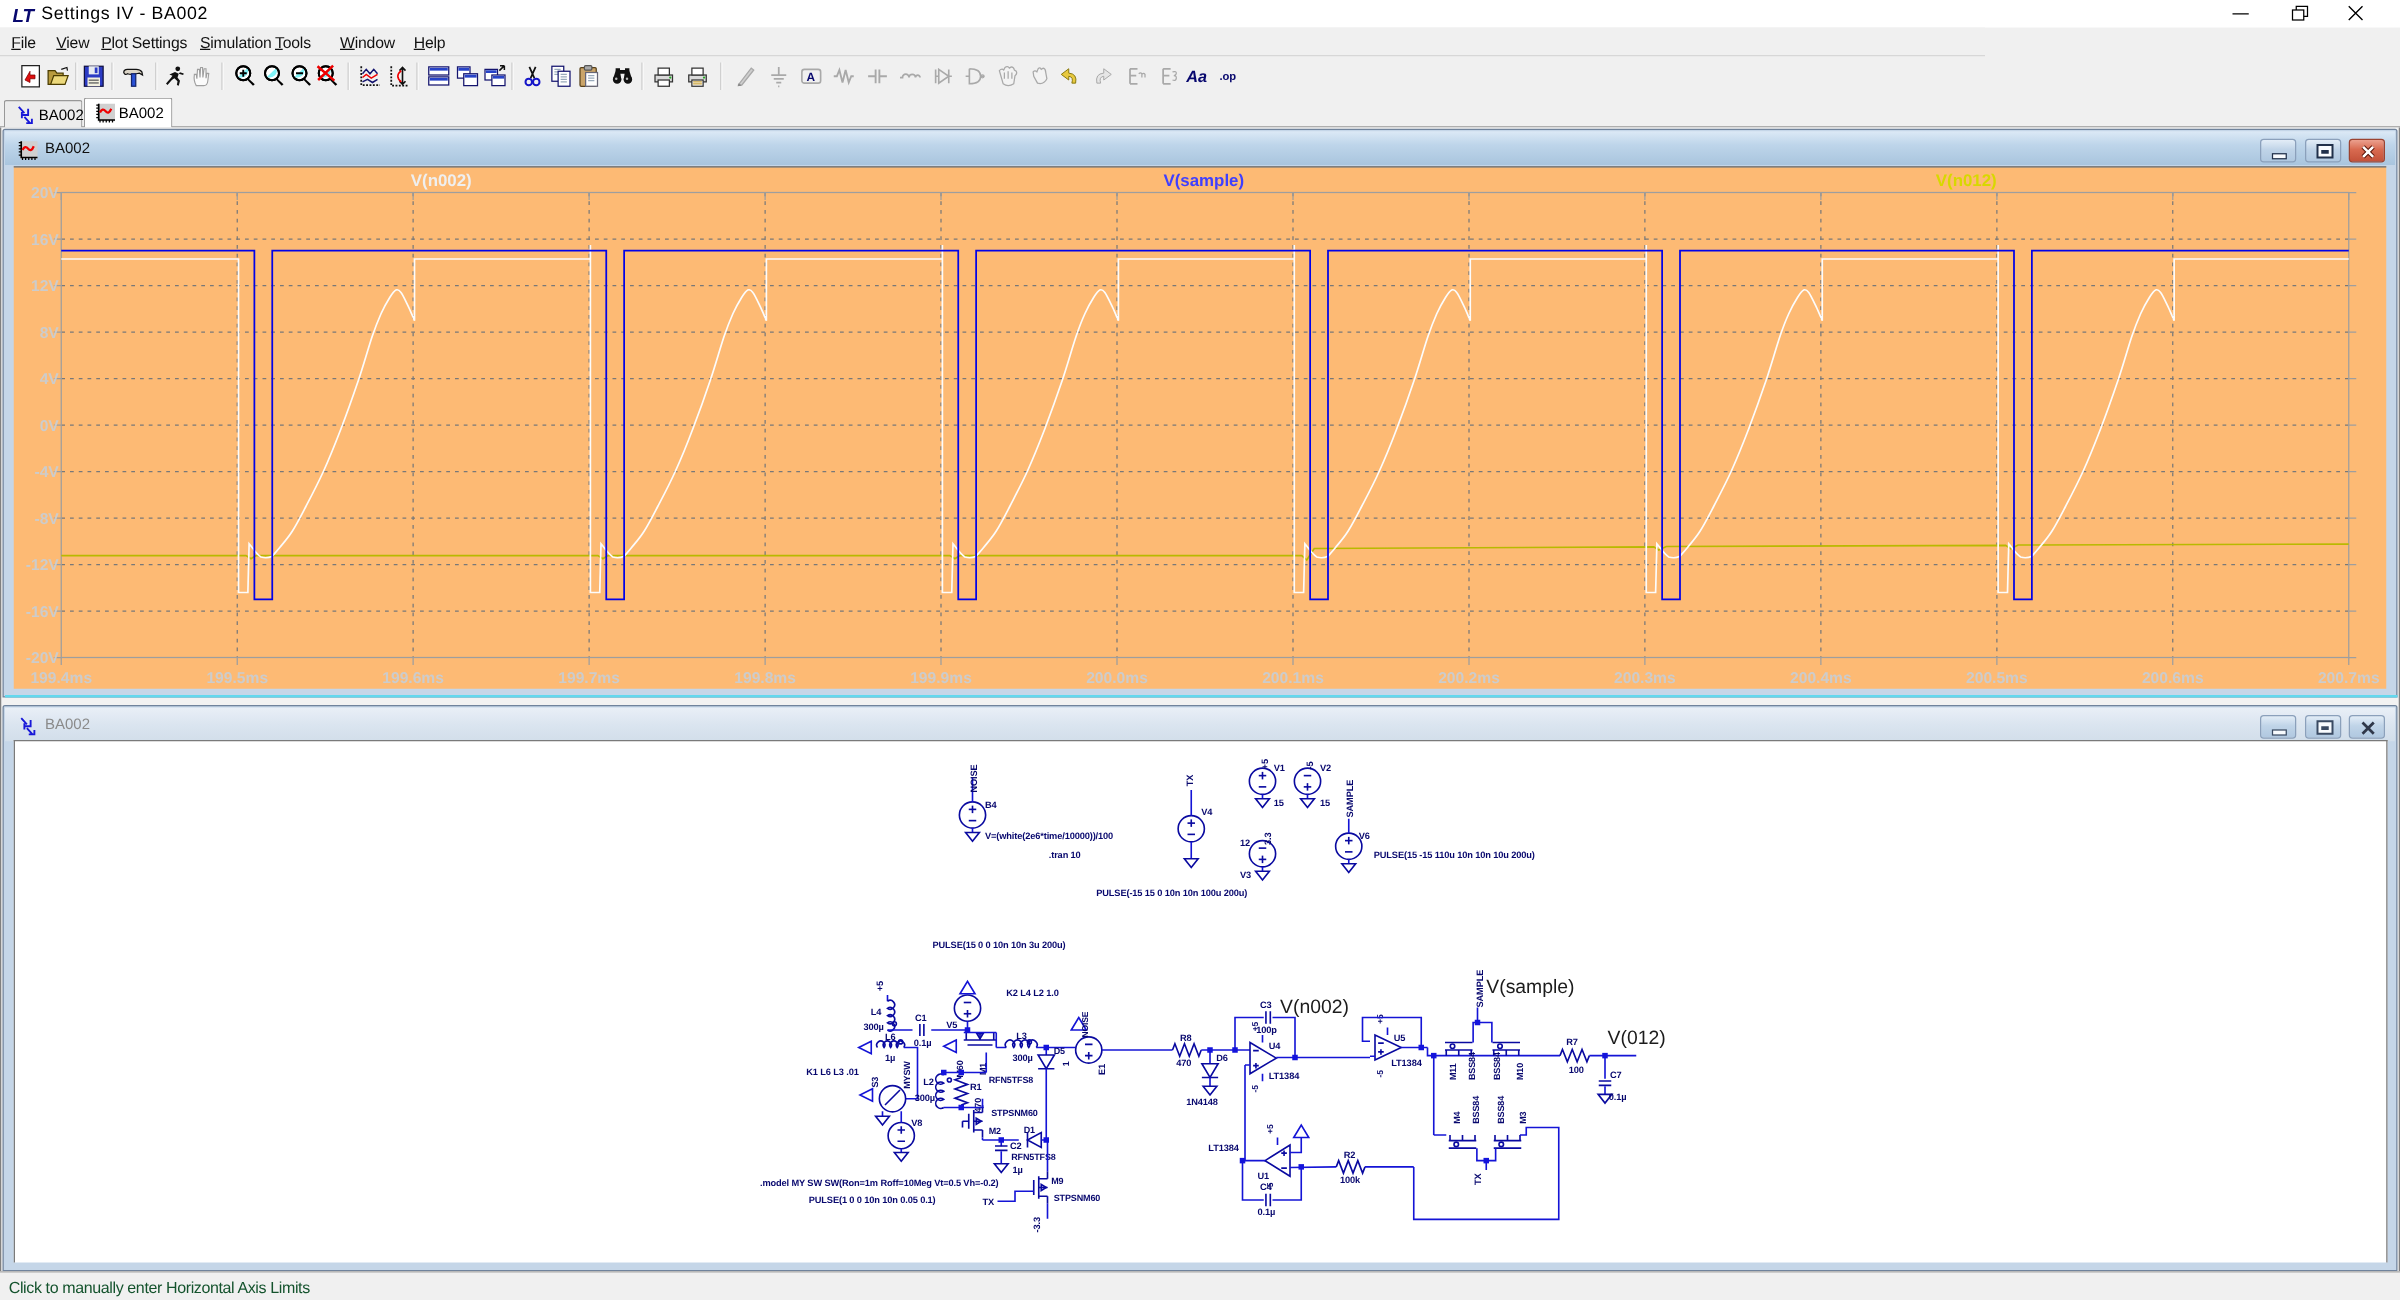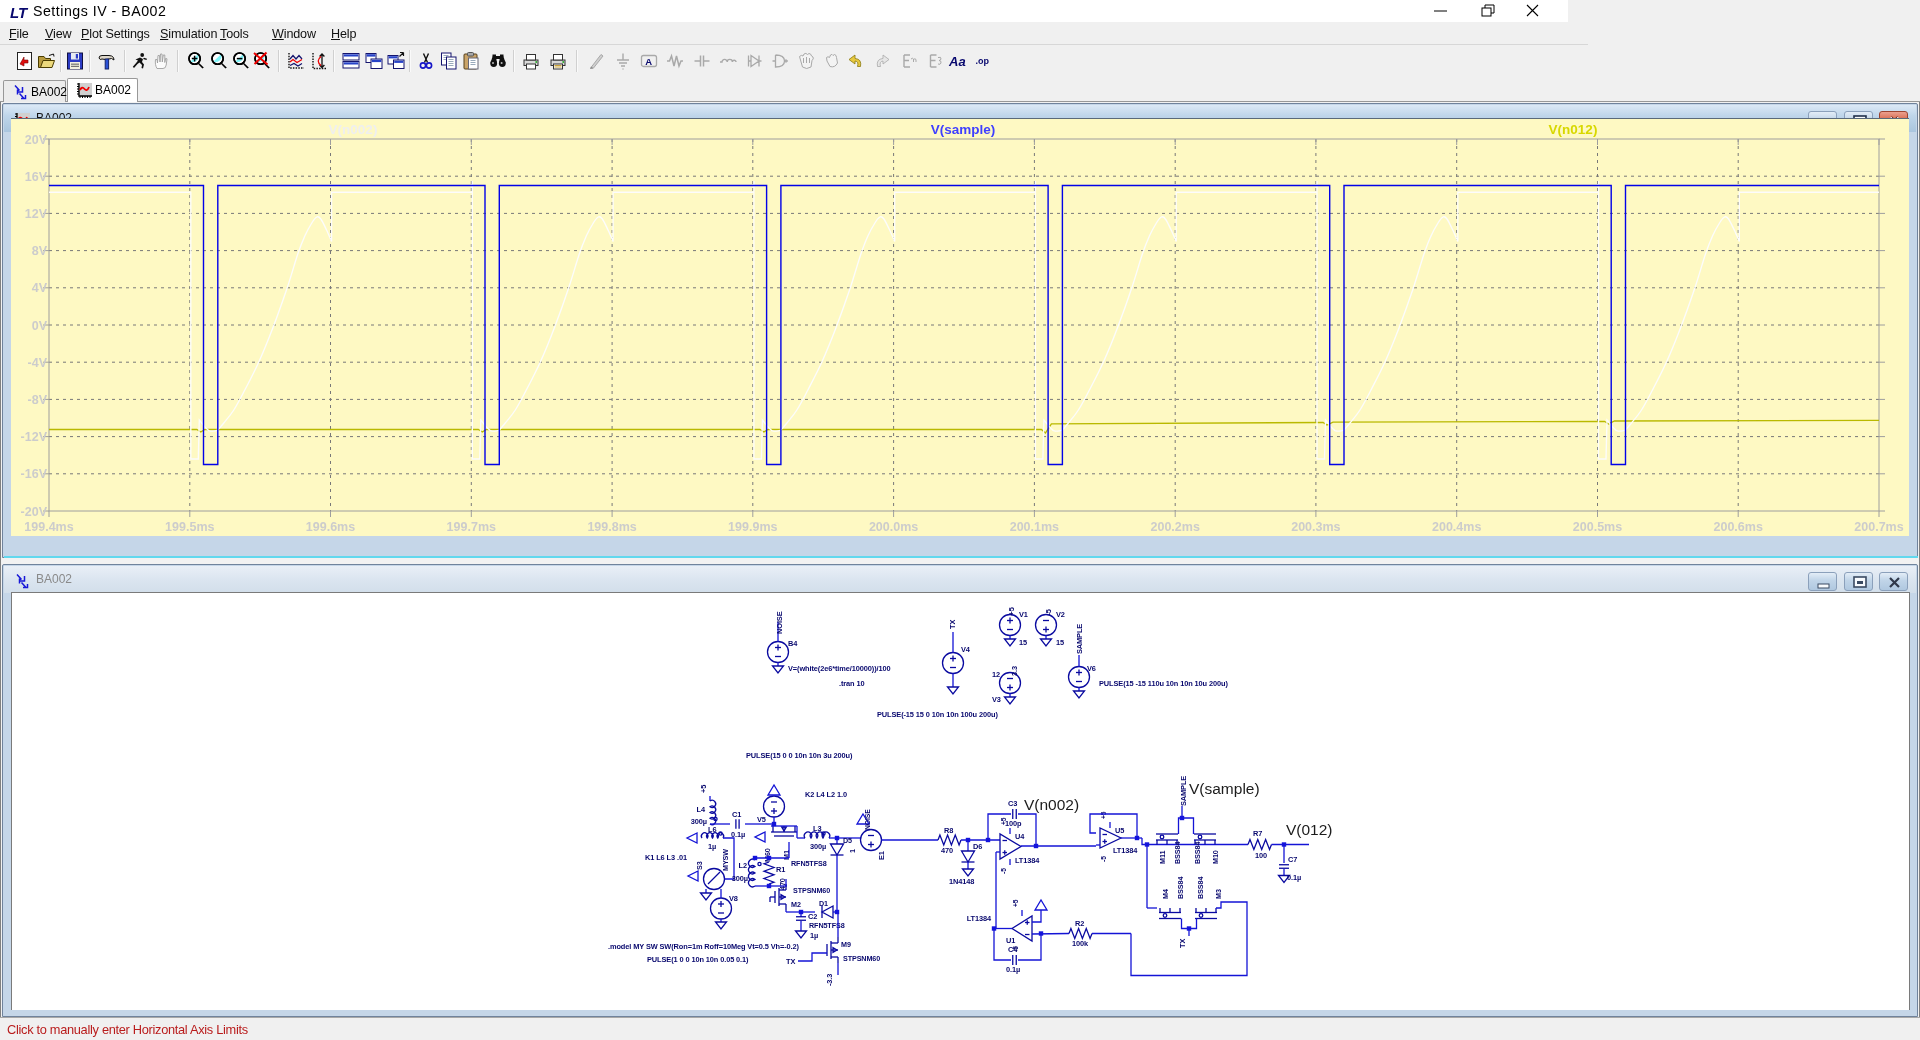--- a/index.html
+++ b/index.html
@@ -1,17 +1,17 @@
 <!DOCTYPE html>
 <html><head><meta charset="utf-8"><title>LTspice IV - BA002</title>
 <style>
 *{margin:0;padding:0;box-sizing:border-box}
 html,body{width:1920px;height:1040px;overflow:hidden;font-family:"Liberation Sans",sans-serif;background:#f0f0f0}
 body{transform:translateZ(0)}
-#titlebar{position:absolute;left:0;top:0;width:1568px;height:22px;background:#fff}
+#titlebar{position:absolute;left:0;top:0;width:1920px;height:22px;background:#fff}
 #titlebar .t{position:absolute;left:33px;top:3px;font-size:14.2px;color:#000;letter-spacing:0.5px}
 #tlogo{position:absolute;left:9px;top:4px}
 .wbtn{position:absolute;top:0;height:22px;width:45px}
 #menubar{position:absolute;left:0;top:22px;width:1588px;height:23px;background:#f0f0f0;border-bottom:1px solid #d7d7d7}
 #menubar span{position:absolute;top:5px;font-size:12.6px;color:#111;letter-spacing:-0.15px}
 #menubar u{text-decoration:underline}
 #toolbar{position:absolute;left:0;top:46px;width:1920px;height:31px;background:#f0f0f0}
 .tbi{position:absolute;top:5px}
 .tsep{position:absolute;top:4px;width:2px;height:22px;border-left:1px solid #d0d0d0;border-right:1px solid #fafafa}
 #tabbar{position:absolute;left:0;top:77px;width:1920px;height:25px;background:#f0f0f0;border-bottom:1px solid #989898}
@@ -26,29 +26,29 @@
 .ctitle{position:absolute;left:1px;top:1px;right:1px;height:27px}
 #wavewin .ctitle{background:linear-gradient(#dce9f6 0%,#bed5ea 40%,#a9c5de 100%)}
 #schwin .ctitle{background:linear-gradient(#e9eff7 0%,#dbe5f0 50%,#d2deea 100%)}
 .ctitle .txt{position:absolute;left:32px;top:6px;font-size:12px}
 #wavewin .ctitle .txt{color:#101010}
 #schwin .ctitle .txt{color:#8a8a8a}
 .ctitle svg.cicon{position:absolute;left:10px;top:7px}
 .cbtns{position:absolute;right:8px;top:6px}
 .cbtn{display:inline-block;width:29px;height:19px;border:1px solid #8ba0bb;border-radius:3px;background:linear-gradient(#e3edf7,#c0d4e8 45%,#b0c8e0);margin-left:2px;position:relative;vertical-align:top}
 .cbtn.red{background:linear-gradient(#eba08e,#d86a50 45%,#c4523a);border-color:#9c4330}
-#wplot{position:absolute;left:8px;top:14px;width:1898px;height:418px;background:#fef9c3;border-top:1px solid #5a6a7a}
+#wplot{position:absolute;left:8px;top:29px;width:1898px;height:418px;background:#fdba74;border-top:1px solid #5a6a7a}
 #wsvg{position:absolute;left:-1px;top:0px}
 #scanvas{position:absolute;left:8px;top:27px;width:1899px;height:418px;background:#fff;border:1px solid #7a7a7a;border-bottom:none}
 #ssvg{position:absolute;left:-1px;top:-1px}
 text{font-family:"Liberation Sans",sans-serif;font-weight:bold;fill:#08086e}
 text.big{font-weight:normal}
 #cyan{position:absolute;left:1px;top:452px;width:1914px;height:2px;background:#62d8ee}
 #statusbar{position:absolute;left:0;top:1017px;width:1920px;height:23px;background:#f0f0f0;border-top:1px solid #a8a8a8}
-#statusbar span{position:absolute;left:7px;top:4px;font-size:12.8px;color:#b91c1c;letter-spacing:-0.3px}
+#statusbar span{position:absolute;left:7px;top:4px;font-size:12.8px;color:#14532d;letter-spacing:-0.3px}
 </style></head>
 <body>
 <div id="titlebar">
  <svg id="tlogo" width="22" height="16" viewBox="0 0 22 16">
       <text x="1" y="13.5" font-family="Liberation Sans" font-weight="bold" font-style="italic" font-size="15" fill="#8e1018">LT</text>
     </svg>
  <span class="t">Settings IV - BA002</span>
  <svg class="wbtn" style="right:105px" width="45" height="22">
       <line x1="16" y1="11" x2="29" y2="11" stroke="#000" stroke-width="1"></line>
     </svg>

